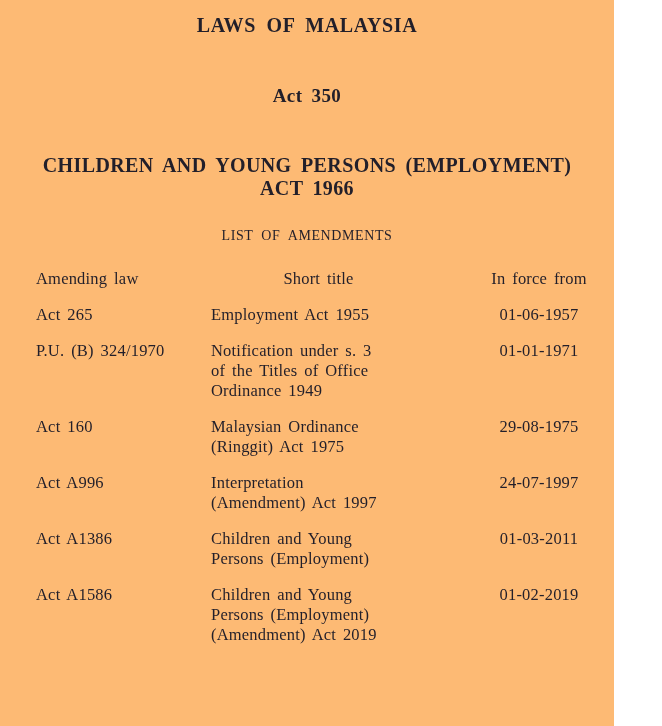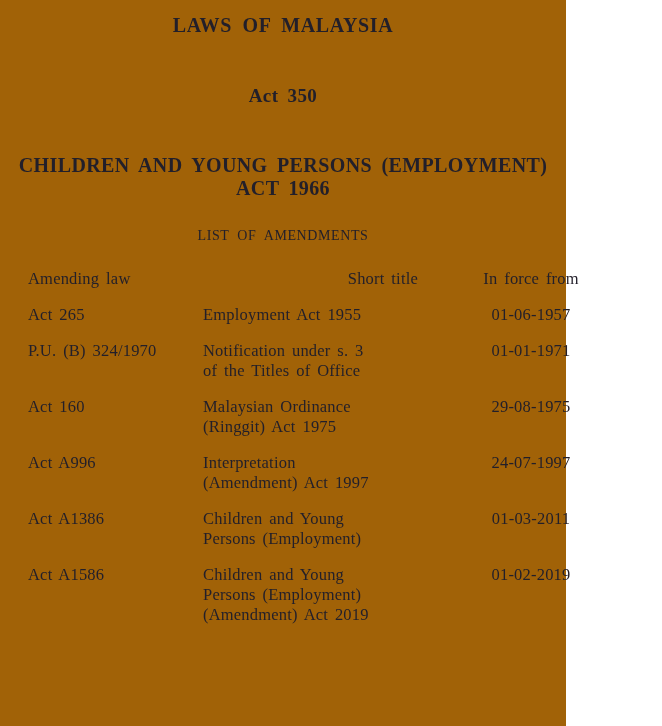--- a/index.html
+++ b/index.html
@@ -5,23 +5,23 @@
   * { margin: 0; padding: 0; box-sizing: border-box; }
   html, body {
     width: 662px;
     height: 726px;
     background: #ffffff;
     overflow: hidden;
     font-family: "Liberation Serif", "DejaVu Serif", serif;
     color: #221f2a;
   }
   .page {
-    width: 566px;
+    width: 614px;
     height: 726px;
-    background: #a16207;
+    background: #fdba74;
     padding-top: 13px;
   }
   .center { text-align: center; }
 
   .jurisdiction-heading {
     font-size: 20px;
     line-height: 24px;
     font-weight: bold;
     letter-spacing: 0.6px;
     word-spacing: 5px;
@@ -45,36 +45,36 @@
   .section-title {
     margin-top: 26px;
     font-size: 14px;
     line-height: 20px;
     letter-spacing: 0.6px;
     word-spacing: 4px;
   }
 
   .amendments-table {
     margin-top: 23px;
-    padding-left: 28px;
+    padding-left: 36px;
     font-size: 16.5px;
     letter-spacing: 0.2px;
     word-spacing: 2.5px;
     font-family: Liberation Serif, serif;
   }
   .t-row {
     display: grid;
     grid-template-columns: 175px 215px 164px;
     margin-bottom: 16px;
     line-height: 20px;
   }
   .t-row:last-child { margin-bottom: 8px; }
   .cell-law { text-align: left; }
   .cell-title { text-align: left; }
-  .cell-title.hdr { text-align: right; }
+  .cell-title.hdr { text-align: center; }
   .cell-date {
     padding-left: 62px;
     text-align: center;
   }
 </style>
 </head>
 <body>
 
 <div class="page">
 
@@ -103,20 +103,21 @@
         <div>Employment Act 1955</div>
       </div>
       <div class="cell-date">01-06-1957</div>
     </div>
 
     <div class="t-row">
       <div class="cell-law">P.U. (B) 324/1970</div>
       <div class="cell-title">
         <div>Notification under s. 3</div>
         <div>of the Titles of Office</div>
+        <div>Ordinance 1949</div>
       </div>
       <div class="cell-date">01-01-1971</div>
     </div>
 
     <div class="t-row">
       <div class="cell-law">Act 160</div>
       <div class="cell-title">
         <div>Malaysian Ordinance</div>
         <div>(Ringgit) Act 1975</div>
       </div>

